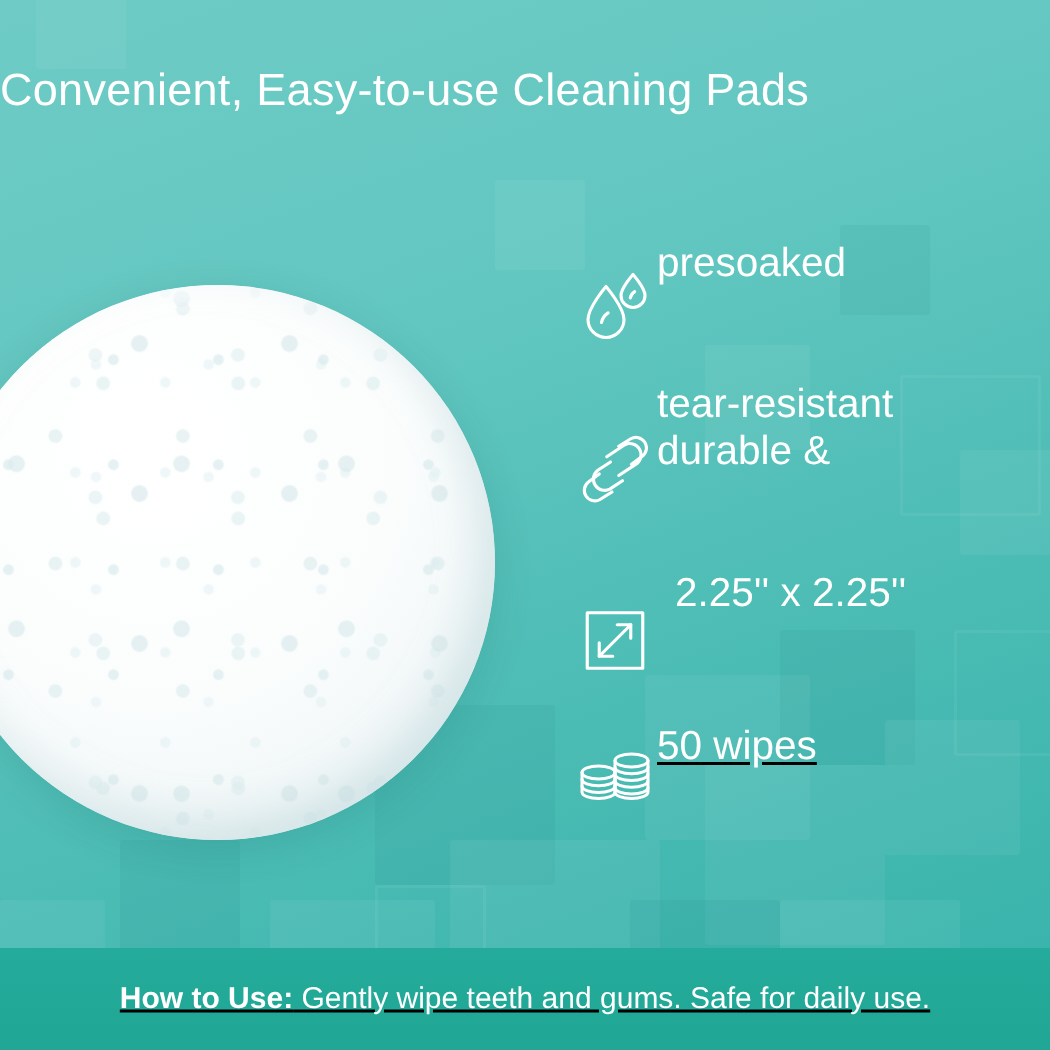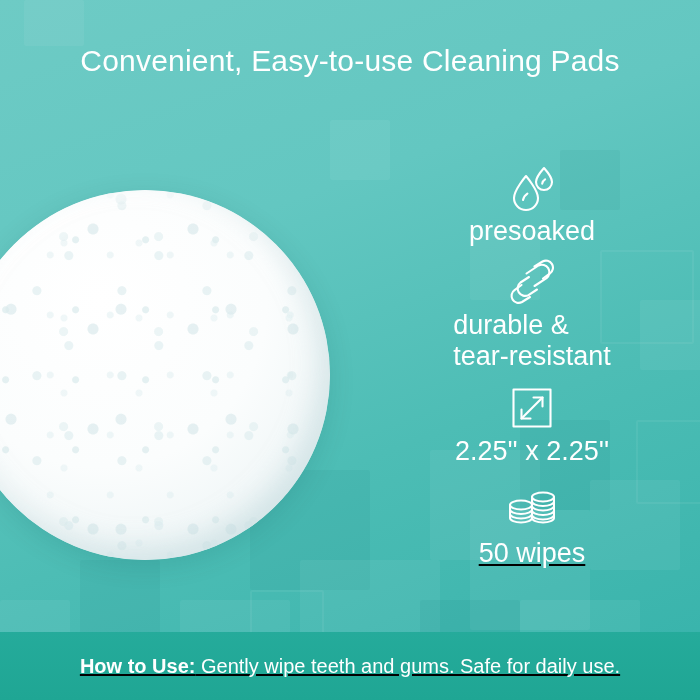--- a/index.html
+++ b/index.html
@@ -15,21 +15,21 @@
   }
   
   .mosaic{position:absolute;inset:0;pointer-events:none;}
   .mosaic i{position:absolute;display:block;border-radius:2px;}
   .sq-l{background:rgba(255,255,255,.055);}
   .sq-d{background:rgba(0,90,85,.055);}
   .sq-o{border:2px solid rgba(255,255,255,.06);background:transparent;}
 
   
   .headline{
-    position:absolute;left:0;right:0;top:44px;text-align:center;
+    position:absolute;left:0;right:0;top:44px;
     color:#ffffff;font-size:30px;font-weight:400;letter-spacing:.2px;
     white-space:nowrap;
   }
 
   
   .pad-wrap{position:absolute;left:-40px;top:190px;width:370px;height:370px;}
   .pad{
     position:absolute;inset:0;border-radius:50%;
     background:
       radial-gradient(circle at 38% 30%, #ffffff 0%, #fbfdfd 48%, #eef5f6 78%, #e3eef0 100%);
@@ -51,27 +51,27 @@
     opacity:.85;
   }
   .pad .edge{
     position:absolute;inset:0;border-radius:50%;
     box-shadow:inset -10px -12px 26px rgba(190,215,218,.55),
                inset 8px 8px 22px rgba(255,255,255,.85);
   }
 
   
   .features{position:absolute;left:382px;top:160px;width:300px;}
-  .frow{display:flex;align-items:center;margin-bottom:8px;flex-direction:column;}
+  .frow{display:flex;margin-bottom:8px;}
   .ficon{width:56px;flex:0 0 56px;display:flex;align-items:center;justify-content:center;}
   .ficon svg{display:block;}
   .flabel{color:#ffffff;font-size:27px;line-height:1.16;font-weight:400;white-space:nowrap;}
   .r1{height:86px;}
   .r2{height:118px;}
-  .r3{height:94px;}
+  .r3{height:94px;gap:12px;}
   .r4{height:76px;text-decoration:underline;}
 
   
   .footer{
     position:absolute;left:0;right:0;bottom:0;height:68px;
     background:linear-gradient(180deg,#25ab9b 0%,#1fa694 100%);
     display:flex;align-items:center;justify-content:center;text-decoration:underline;
   }
   .footer .txt{color:#ffffff;font-size:20px;white-space:nowrap;}
   .footer .txt b{font-weight:700;}
@@ -130,22 +130,22 @@
     <div class="frow r2">
       <div class="ficon">
         <svg width="44" height="46" viewBox="0 0 44 46" fill="none" stroke="#ffffff" stroke-width="2.1" stroke-linecap="round" stroke-linejoin="round">
           <path d="M24.5 7.5 L32.5 2.5 a7 7 0 0 1 7.5 11.8 L33 19.5"></path>
           <path d="M20 38 L12 43 a7 7 0 0 1 -7.5 -11.8 L11.5 26"></path>
           <path d="M16.5 14.5 L28.5 6.5 a7.5 7.5 0 0 1 8 12.6 L24.5 27"></path>
           <path d="M19 18 L10.5 23.5 a7.5 7.5 0 0 0 8 12.6 L27 30.5"></path>
         </svg>
       </div>
       <div class="flabel">
+        <div>tear-resistant</div>
         <div>durable &amp;</div>
-        <div>tear-resistant</div>
       </div>
     </div>
 
     <div class="frow r3">
       <div class="ficon">
         <svg width="42" height="42" viewBox="0 0 42 42" fill="none" stroke="#ffffff" stroke-width="2.1" stroke-linecap="round" stroke-linejoin="round">
           <rect x="2.5" y="2.5" width="37" height="37"></rect>
           <line x1="10.5" y1="31.5" x2="31.5" y2="10.5"></line>
           <polyline points="31.5,19.5 31.5,10.5 22.5,10.5"></polyline>
           <polyline points="10.5,22.5 10.5,31.5 19.5,31.5"></polyline>

